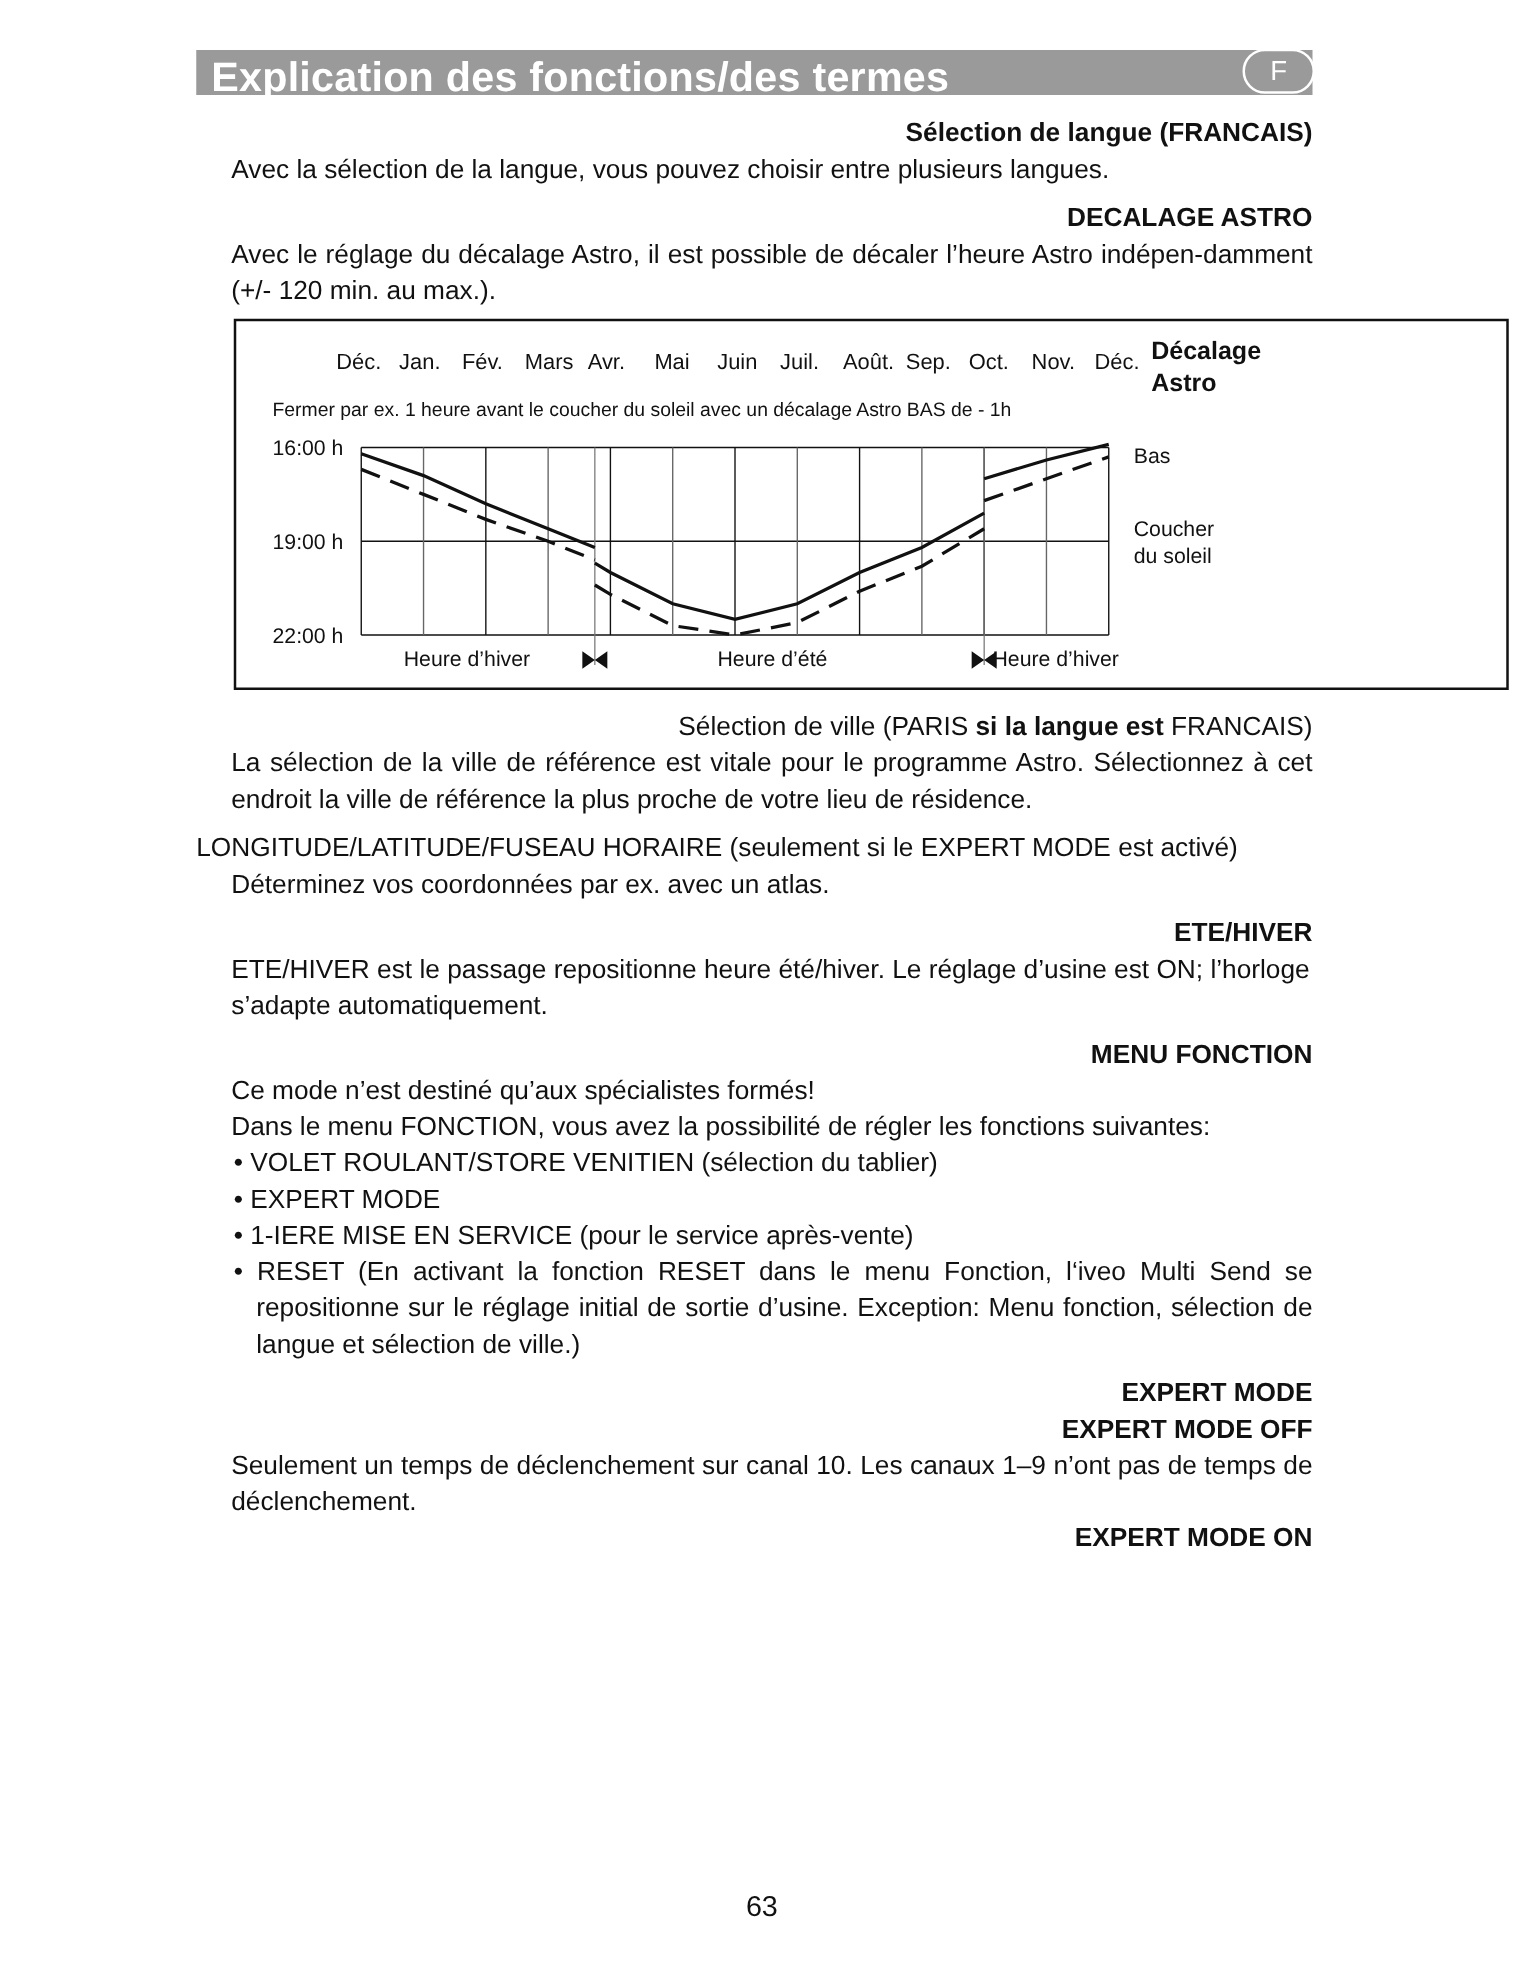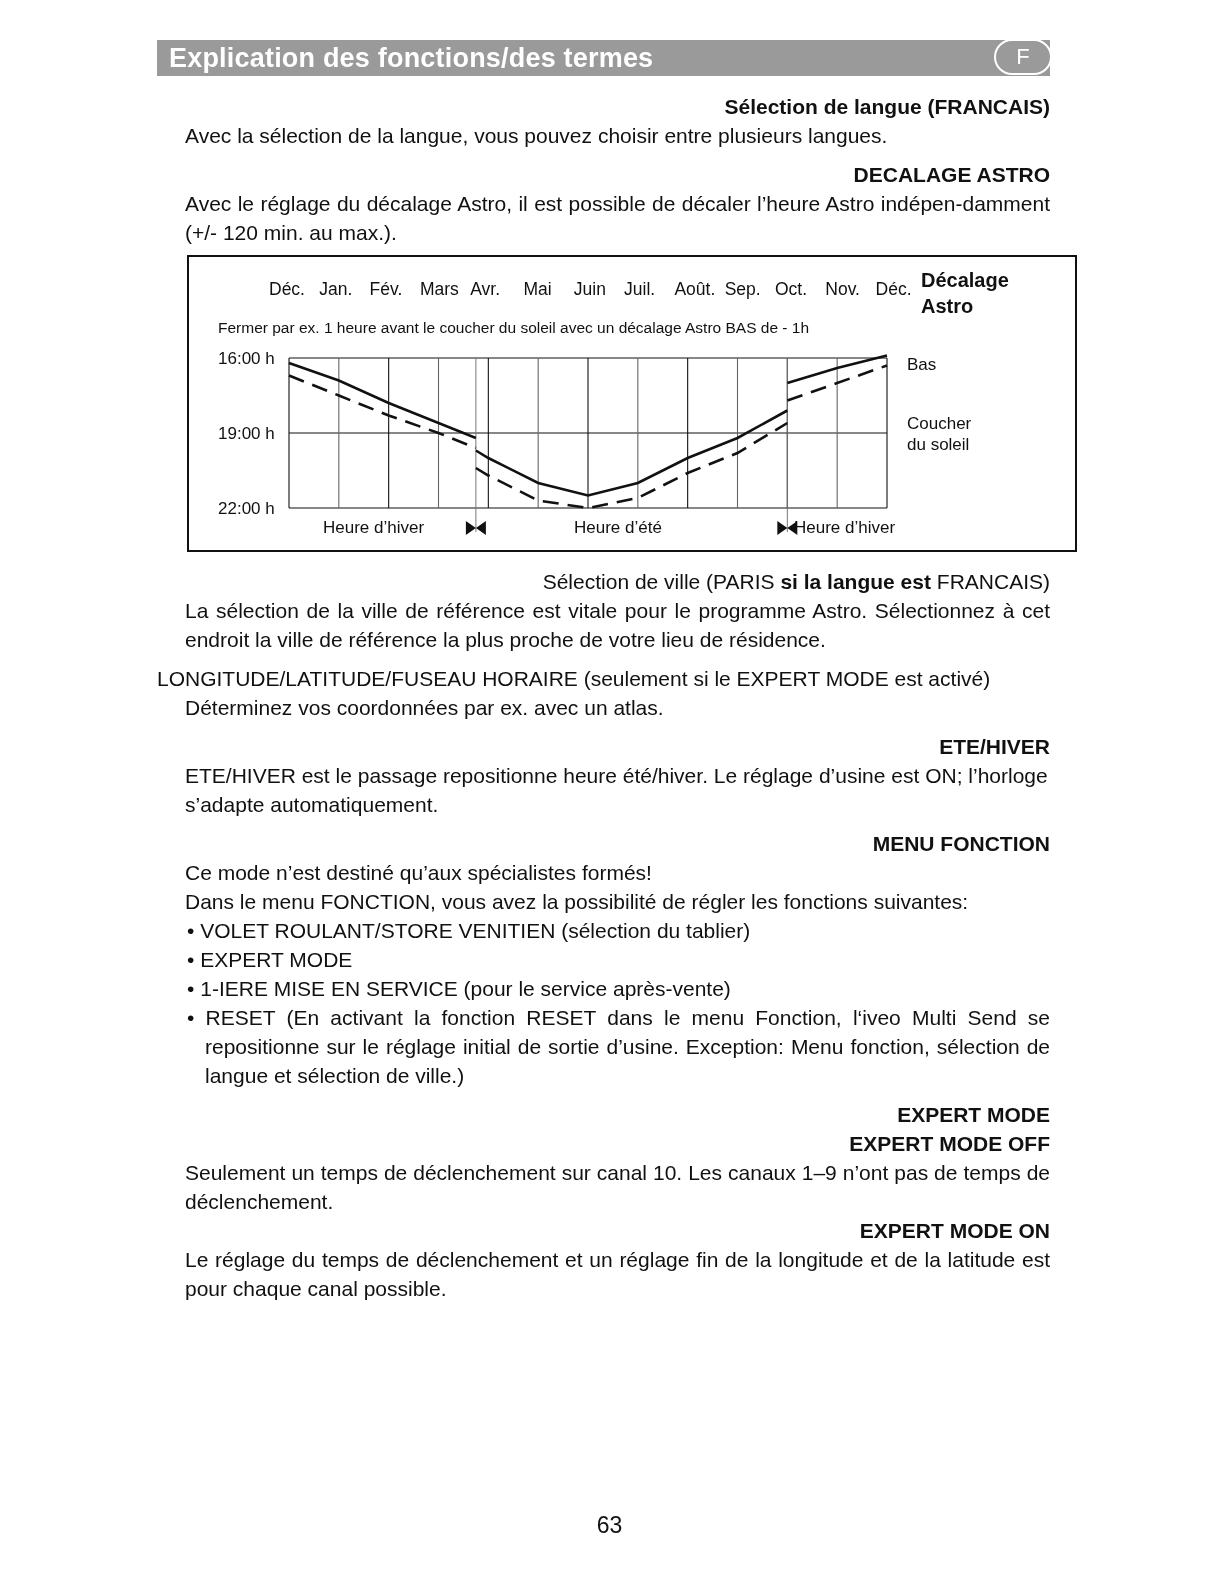--- a/index.html
+++ b/index.html
@@ -1,27 +1,27 @@
 <!DOCTYPE html>
 <html><head>
 <meta charset="utf-8">
 <style>
   html, body { margin: 0; padding: 0; background: #ffffff; }
   body { width: 1219px; height: 1582px; position: relative; font-family: "Liberation Sans", sans-serif; color: #111; }
   .header-bar { position: absolute; left: 157px; top: 40px; width: 893px; height: 36px; background: #9a9a9a; }
-  .header-title { position: absolute; left: 12px; top: 3px; font-size: 27px; font-weight: bold; color: #fff; letter-spacing: 0.2px; }
+  .header-title { position: absolute; left: 12px; top: 3px; font-size: 33px; font-weight: bold; color: #fff; letter-spacing: 0.2px; }
   .lang-badge { position: absolute; right: -2px; top: -1px; width: 58px; height: 36px; border-radius: 20px; background: #9a9a9a; border: 2px solid #fff; box-sizing: border-box; color: #fff; font-size: 22px; text-align: center; line-height: 32px; }
   .content { position: absolute; left: 157px; top: 92px; width: 893px; font-size: 21px; line-height: 29px; }
   .h { font-weight: bold; margin: 0; text-align: right; }
   .p { margin: 0 0 0 28px; }
   .gap { height: 10px; }
   .justify { text-align: justify; }
   b { font-weight: normal; }
   .bullet { margin: 0 0 0 30px; padding-left: 18px; text-indent: -18px; }
-  .chart-box { position: absolute; left: 187px; top: 255px; width: 890px; height: 297px; border: 2px solid #111; box-sizing: border-box; }
+  .chart-box { position: absolute; left: 187px; top: 255px; width: 1020px; height: 297px; border: 2px solid #111; box-sizing: border-box; }
   .chart-box svg { position: absolute; left: 0; top: 0; }
   .page-num { position: absolute; left: 0; width: 1219px; top: 1512px; text-align: center; font-size: 23px; }
 </style>
 </head>
 <body>
 
 <div class="header-bar">
   <span class="header-title">Explication des fonctions/des termes</span>
   <span class="lang-badge">F</span>
 </div>
@@ -49,21 +49,20 @@
   <p class="p"><span>Dans le menu </span><b>FONCTION,</b><span> vous avez la possibilité de régler les fonctions suivantes:</span></p>
   <p class="bullet"><span>•</span> <b>VOLET ROULANT/STORE VENITIEN</b><span> (sélection du tablier)</span></p>
   <p class="bullet"><span>•</span> <b>EXPERT MODE</b><span></span></p>
   <p class="bullet"><span>•</span> <b>1-IERE MISE EN SERVICE</b><span> (pour le service après-vente)</span></p>
   <p class="bullet justify"><span>•</span> <b>RESET</b><span> (En activant la fonction </span><b>RESET</b><span> dans le menu Fonction, l‘iveo Multi Send se repositionne sur le réglage initial de sortie d’usine. </span><b>Exception:</b><span> Menu fonction, sélection de langue et sélection de ville.)</span></p>
   <div class="gap"></div>
   <p class="h">EXPERT MODE</p>
   <p class="p h">EXPERT MODE OFF</p>
   <p class="p justify">Seulement un temps de déclenchement sur canal 10. Les canaux 1–9 n’ont pas de temps de déclenchement.</p>
   <p class="p h">EXPERT MODE ON</p>
-  <p class="p justify">Le réglage du temps de déclenchement et un réglage fin de la longitude et de la latitude est pour chaque canal possible.</p>
 </div>
 
 <div class="chart-box">
   <svg id="chart-svg" width="859" height="293">
       <text x="80" y="38" font-size="17.5" font-family="&quot;Liberation Sans&quot;, sans-serif" fill="#111">Déc.</text>
       <text x="130.3" y="38" font-size="17.5" font-family="&quot;Liberation Sans&quot;, sans-serif" fill="#111">Jan.</text>
       <text x="180.6" y="38" font-size="17.5" font-family="&quot;Liberation Sans&quot;, sans-serif" fill="#111">Fév.</text>
       <text x="230.89999999999998" y="38" font-size="17.5" font-family="&quot;Liberation Sans&quot;, sans-serif" fill="#111">Mars</text>
       <text x="281.2" y="38" font-size="17.5" font-family="&quot;Liberation Sans&quot;, sans-serif" fill="#111">Avr.</text>
       <text x="334.5" y="38" font-size="17.5" font-family="&quot;Liberation Sans&quot;, sans-serif" fill="#111">Mai</text>

